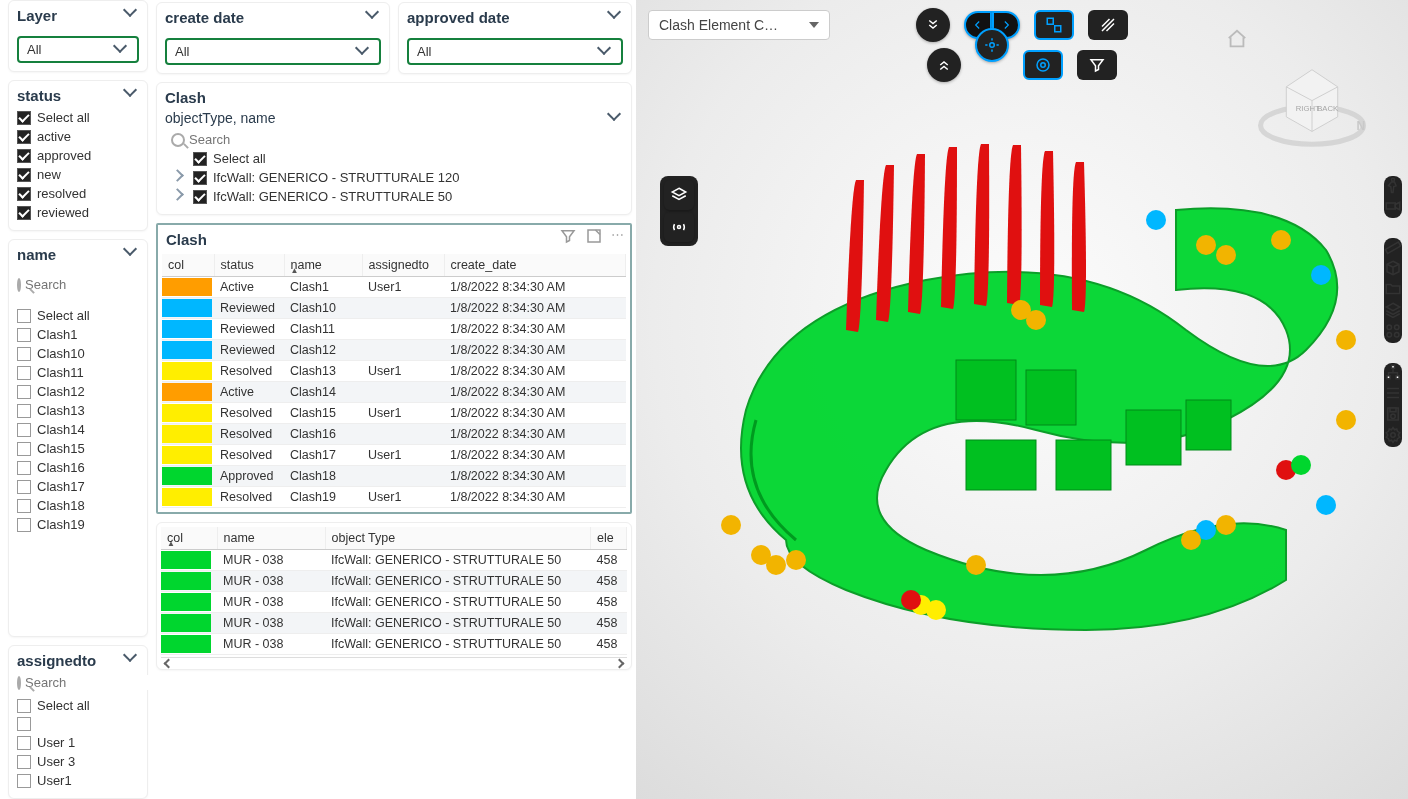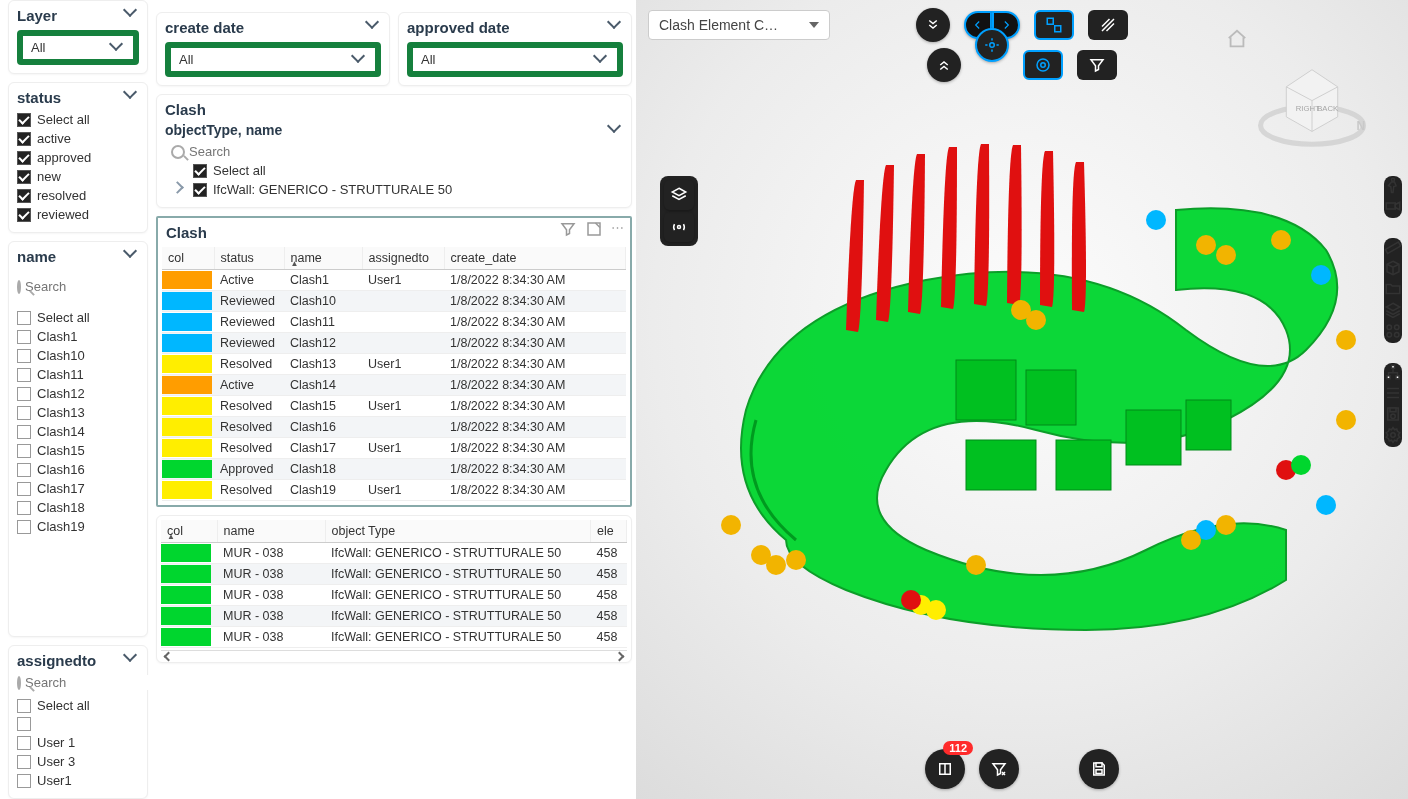--- a/index.html
+++ b/index.html
@@ -1,27 +1,27 @@
 <!DOCTYPE html>
 <html><head>
 <meta charset="utf-8">
 <style>
   * { box-sizing: border-box; margin: 0; padding: 0; }
   body { font-family: "Segoe UI", Arial, sans-serif; font-size: 13px; color: #333; background: #fff; overflow: hidden; width: 1408px; height: 799px; position: relative; }
   .app { display: flex; height: 799px; }
   .sidebar { width: 152px; background: #fff; display: flex; flex-direction: column; gap: 8px; padding: 0 4px 0 8px; overflow: hidden; }
-  .midcol { width: 484px; display: flex; flex-direction: column; gap: 8px; padding: 12px 4px; overflow: hidden; }
+  .midcol { width: 484px; display: flex; flex-direction: column; gap: 8px; padding: 2px 4px; overflow: hidden; }
   .viewer { flex: 1; background: radial-gradient(circle at 50% 40%, #fcfcfc 0%, #ececec 60%, #dcdcdc 100%); position: relative; }
   .panel { background: #fff; border: 1px solid #eee; border-radius: 6px; padding: 6px 8px 8px 8px; box-shadow: 0 1px 2px rgba(0,0,0,0.04); }
   .panel-title { font-weight: 600; color: #2a3b4c; font-size: 15px; display: flex; justify-content: space-between; cursor: pointer; }
-  .panel-sub { font-weight: 700; color: #2a3b4c; font-size: 14px; margin: 4px 0; display:flex; align-items:center; justify-content:space-between;}
+  .panel-sub { font-weight: 400; color: #2a3b4c; font-size: 14px; margin: 4px 0; display:flex; align-items:center; justify-content:space-between;}
   .chev { width: 14px; height: 14px; display: inline-block; }
   .chev-down::before { content: ""; display:block; width:8px;height:8px;border-right:2px solid #4a5a6a;border-bottom:2px solid #4a5a6a; transform: rotate(45deg); margin-top:-2px;}
   .chev-right::before { content: ""; display:block; width:7px;height:7px;border-right:2px solid #8a9aaa;border-bottom:2px solid #8a9aaa; transform: rotate(-45deg);}
-  .select-box { border: 6px solid #15803d; border-radius: 4px; padding: 4px 8px; display: flex; align-items: center; justify-content: space-between; margin-top: 6px; cursor: pointer; }
+  .select-box { border: 2px solid #15803d; border-radius: 4px; padding: 4px 8px; display: flex; align-items: center; justify-content: space-between; margin-top: 12px; cursor: pointer; }
   .cblist { list-style: none; margin-top: 4px; }
   .cblist li { display: flex; align-items: center; gap: 6px; padding: 2px 0; }
   .cb { width: 14px; height: 14px; border: 1px solid #555; display: inline-block; position: relative; flex-shrink:0; }
   .cb.checked { background: #222; }
   .cb.checked::after { content: ""; position: absolute; left: 3px; top: 0px; width: 4px; height: 8px; border: solid #fff; border-width: 0 2px 2px 0; transform: rotate(45deg); }
   .cb.empty { border:1px solid #999; }
   .search-row { display: flex; align-items: center; gap: 4px; margin-top: 4px; padding: 2px 0;}
   .search-ico { width: 14px; height: 14px; border: 2px solid #aaa; border-radius: 50%; position: relative; }
   .search-ico::after { content: ""; position: absolute; width: 6px; height: 2px; background: #aaa; transform: rotate(45deg); left: 10px; top: 10px; }
   .search-input { border: none; outline: none; font-size: 13px; color: #888; flex:1; }
@@ -242,20 +242,25 @@
       </div>
       <div id="clash-filter-tree">
           <div class="tree-item">
             <span style="width: 14px;"></span>
             <span class="cb checked"></span>
             <span>Select all</span>
           </div>
           <div class="tree-item">
             <span class="chev chev-right"></span>
             <span class="cb checked"></span>
+            <span>IfcWall: GENERICO - STRUTTURALE 120</span>
+          </div>
+          <div class="tree-item">
+            <span class="chev chev-right"></span>
+            <span class="cb checked"></span>
             <span>IfcWall: GENERICO - STRUTTURALE 50</span>
           </div>
         </div>
     </div>
 
     <div class="tbl-panel">
       <div class="tbl-toolbar">
         <span><svg class="icon" viewBox="0 0 24 24">
               <path d="M4 5h16l-6 8v5l-4 2v-7z"></path>
             </svg></span>
@@ -597,44 +602,20 @@
               <rect x="8" y="4" width="8" height="5" fill="#222"></rect>
               <circle cx="12" cy="15" r="3" fill="#222"></circle>
             </svg></div>
         <div class="tbtn"><svg class="icon" viewBox="0 0 24 24" fill="#fff" stroke="none">
               <circle cx="12" cy="12" r="3" fill="#222"></circle>
               <path d="M12 2l2 3 3-1 1 3 3 2-2 3 2 3-3 2-1 3-3-1-2 3-2-3-3 1-1-3-3-2 2-3-2-3 3-2 1-3 3 1z"></path>
             </svg></div>
       </div>
     </div>
 
-    <div class="bottom-tools">
-      <div style="position:relative;display:flex;gap:14px;">
-        <div class="rbtn" style="position:relative">
-          <svg class="icon" viewBox="0 0 24 24">
-              <rect x="5" y="5" width="14" height="14"></rect>
-              <path d="M12 5v14"></path>
-            </svg>
-          <span class="badge">112</span>
-        </div>
-        <div class="rbtn">
-            <svg class="icon" viewBox="0 0 24 24">
-              <path d="M4 5h16l-6 8v5l-4 2v-7z"></path>
-              <path d="M16 16l4 4M20 16l-4 4"></path>
-            </svg>
-          </div>
-      </div>
-      <div class="rbtn">
-          <svg class="icon" viewBox="0 0 24 24" fill="#fff" stroke="none">
-            <path d="M5 4h11l3 3v13H5z"></path>
-            <rect x="8" y="4" width="8" height="5" fill="#222"></rect>
-            <rect x="8" y="13" width="8" height="5" fill="#222"></rect>
-          </svg>
-        </div>
-    </div>
 
     <svg class="model-svg" viewBox="0 0 720 570">
 
       <path d="M120 430 Q60 380 80 300 Q110 200 260 170 Q420 140 520 220 Q600 280 640 240 Q690 190 660 140 Q620 90 510 100 L510 180 Q600 170 620 220 Q640 270 560 310 Q480 350 370 320 Q260 290 220 360 Q190 410 260 440 Q380 490 480 440 Q560 400 620 420 L620 470 Q540 520 420 520 Q280 520 180 480 Q120 455 120 430 Z" fill="#00d62e" stroke="#009a1f" stroke-width="2" opacity="0.95"></path>
       <path d="M90 310 Q70 380 130 430" fill="none" stroke="#009a1f" stroke-width="3"></path>
 
       <g fill="#00c020" stroke="#008a18">
         <rect x="290" y="250" width="60" height="60"></rect>
           <rect x="360" y="260" width="50" height="55"></rect>
         <rect x="300" y="330" width="70" height="50"></rect>

